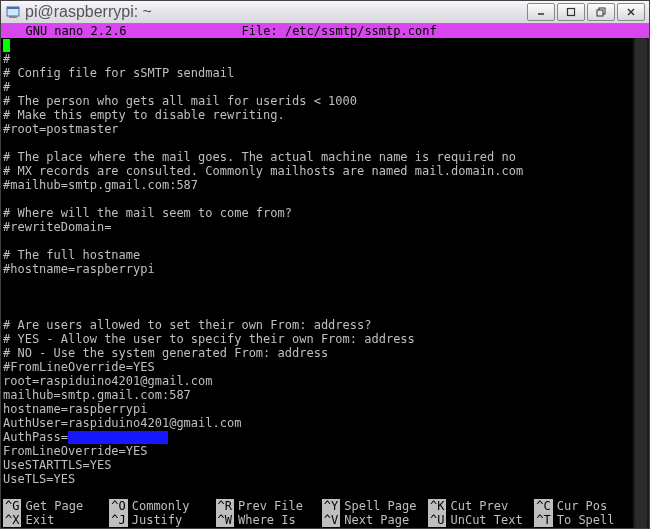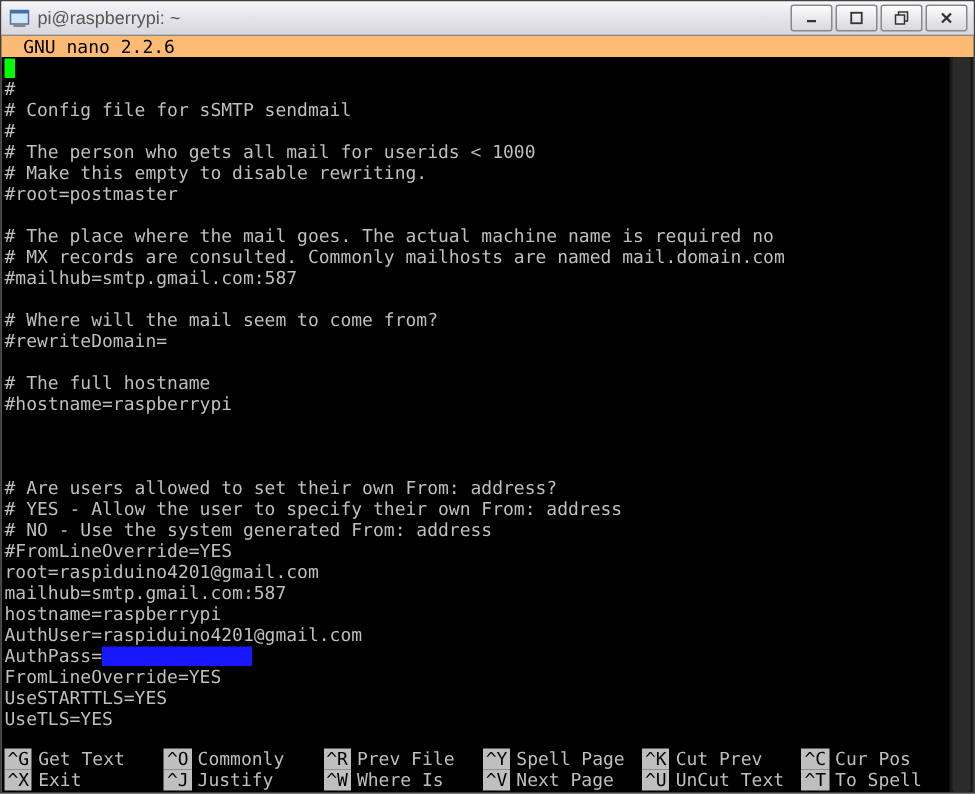--- a/index.html
+++ b/index.html
@@ -20,21 +20,21 @@
     display: flex;
     flex-direction: column;
   }
   .titlebar {
     height: 22px;
     background: linear-gradient(to bottom, #f7f7fa 0%, #e4e4ea 50%, #d8d8de 100%);
     border-bottom: 1px solid #8a8a8a;
     display: flex;
     align-items: center;
     padding: 0 4px;
-    font-size: 12px;
+    font-size: 16px;
     color: #555;
   }
   .titlebar .app-icon {
     width: 16px;
     height: 16px;
     margin-right: 4px;
     display: flex;
     align-items: center;
     justify-content: center;
   }
@@ -65,26 +65,26 @@
     flex: 1;
     background: #000;
     position: relative;
     display: flex;
     flex-direction: column;
     font-family: "Lucida Console", Monaco, monospace;
     font-size: 12px;
     line-height: 14px;
   }
   .nano-header {
-    background: #fdba74;
+    background: #d946ef;
     color: #000;
     height: 14px;
     display: flex;
     white-space: pre;
-    padding: 0 0;
+    padding: 0 10px;
   }
   .nano-header .left { width: 180px; }
   .nano-header .center { flex: 1; text-align: left; }
 
   .nano-body {
     flex: 1;
     color: #bfbfbf;
     padding: 0 2px;
     white-space: pre;
     overflow: hidden;
@@ -181,20 +181,21 @@
           <line x1="8" y1="2" x2="2" y2="8" stroke="#333" stroke-width="1.5"></line>
         </svg>
       </div>
     </div>
   </div>
 
   <div class="terminal">
 
     <div class="nano-header">
       <span class="left">  GNU nano 2.2.6</span>
+      <span class="center">       File: /etc/ssmtp/ssmtp.conf</span>
     </div>
 
     <div class="nano-body"><span class="cursor"></span>
 <span>#</span>
 <span># Config file for sSMTP sendmail</span>
 <span>#</span>
 <span># The person who gets all mail for userids &lt; 1000</span>
 <span># Make this empty to disable rewriting.</span>
 <span>#root=postmaster</span>
 <span></span>
@@ -218,21 +219,21 @@
 <span>mailhub=smtp.gmail.com:587</span>
 <span>hostname=raspberrypi</span>
 <span>AuthUser=raspiduino4201@gmail.com</span>
 <span>AuthPass=</span><span class="redacted"></span>
 <span>FromLineOverride=YES</span>
 <span>UseSTARTTLS=YES</span>
 <span>UseTLS=YES</span></div>
 
     <div class="nano-footer">
       <div class="row">
-        <span class="item"><span class="key">^G</span><span class="label">Get Text</span></span>
+        <span class="item"><span class="key">^G</span><span class="label">Get Page</span></span>
         <span class="item"><span class="key">^O</span><span class="label">Commonly</span></span>
         <span class="item"><span class="key">^R</span><span class="label">Prev File</span></span>
         <span class="item"><span class="key">^Y</span><span class="label">Spell Page</span></span>
         <span class="item"><span class="key">^K</span><span class="label">Cut Prev</span></span>
         <span class="item"><span class="key">^C</span><span class="label">Cur Pos</span></span>
       </div>
       <div class="row">
         <span class="item"><span class="key">^X</span><span class="label">Exit</span></span>
         <span class="item"><span class="key">^J</span><span class="label">Justify</span></span>
         <span class="item"><span class="key">^W</span><span class="label">Where Is</span></span>

